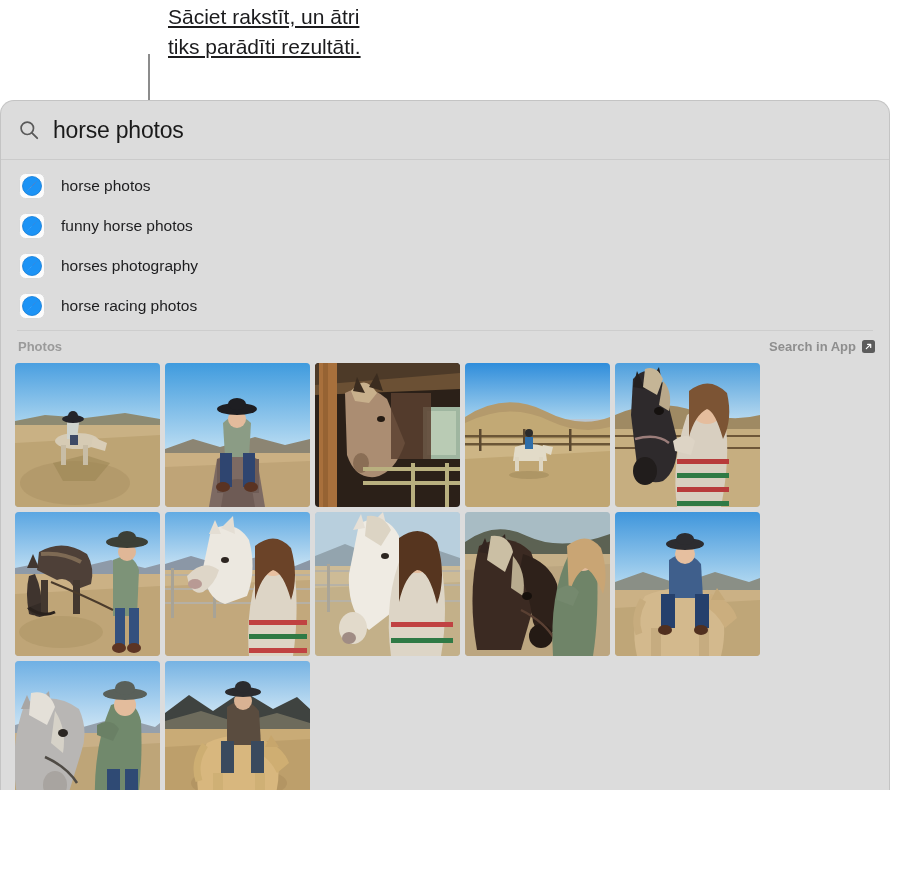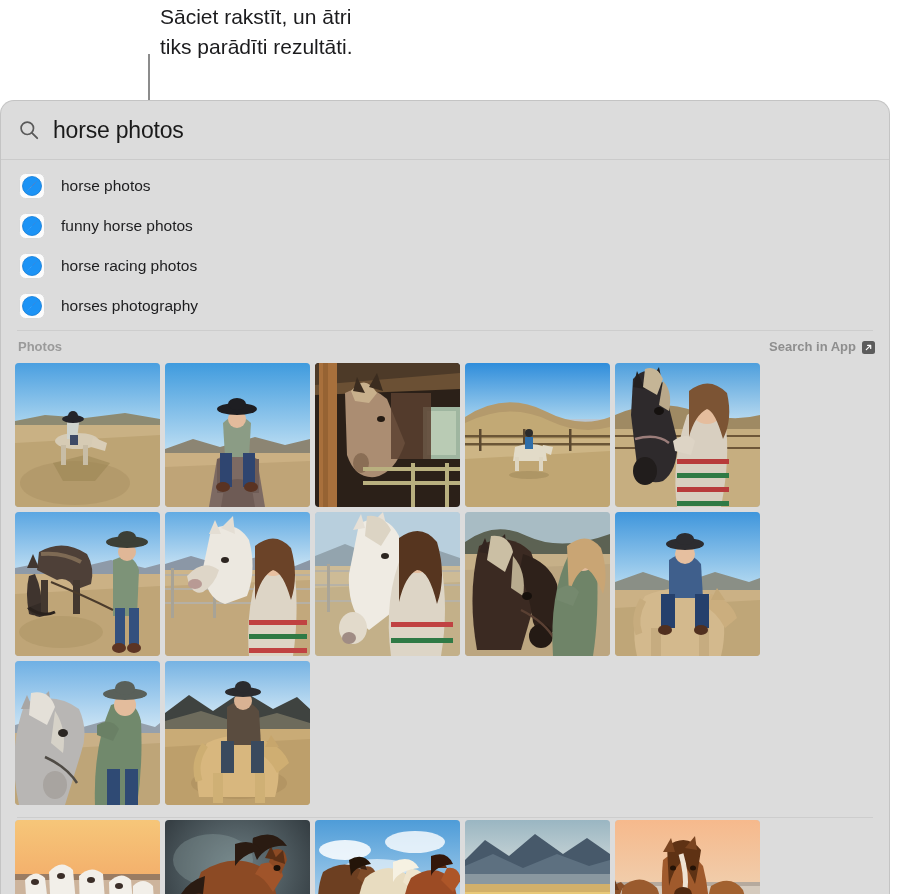--- a/index.html
+++ b/index.html
@@ -14,45 +14,46 @@
   #root {
     position: relative;
     width: 904px;
     height: 894px;
     background: #ffffff;
   }
 
   
   .callout-text {
     position: absolute;
-    left: 160px;
+    left: 168px;
     top: 2px;
     width: 300px;
     font-size: 21px;
     line-height: 30px;
     color: #1c1c1e;
     font-family: "Liberation Sans", sans-serif;
     white-space: pre-line;
+    text-decoration: underline;
   }
   .callout-line {
     position: absolute;
     left: 148px;
     top: 54px;
     width: 2px;
     height: 57px;
     background: #8c8c8c;
   }
 
   
   .panel {
     position: absolute;
     left: 0px;
     top: 100px;
     width: 890px;
-    height: 794px;
+    height: 690px;
     background: #dcdcdc;
     border-top-left-radius: 14px;
     border-top-right-radius: 14px;
     border-top: 1px solid #c4c4c4;
     border-left: 1px solid #c4c4c4;
     border-right: 1px solid #c4c4c4;
     box-sizing: border-box;
     overflow: hidden;
   }
 
@@ -124,21 +125,21 @@
     gap: 12px;
   }
   .section-title {
     font-size: 13px;
     font-weight: bold;
     color: #9a9a9a;
     font-family: "Liberation Sans", sans-serif;
   }
   .search-in-app {
     display: flex;
-    align-items: flex-end;
+    align-items: center;
     gap: 6px;
     font-size: 13px;
     font-weight: bold;
     color: #8e8e8e;
     font-family: "Liberation Sans", sans-serif;
     cursor: default;
   }
   .arrow-badge {
     width: 13px;
     height: 13px;
@@ -214,32 +215,32 @@
       </div>
 
       <div class="suggestion">
         <svg class="safari-icon" viewBox="0 0 26 26">
           <rect x="0.5" y="0.5" width="25" height="25" rx="6" fill="#fcfcfc" stroke="#dadada"></rect>
           <circle cx="13" cy="13" r="9.5" fill="#1c93f5"></circle>
           <circle cx="13" cy="13" r="9.5" fill="none" stroke="#0f7ad4" stroke-width="0.8"></circle>
           <polygon points="18.6,7.4 14.1,11.9 13,13" fill="#f04a32"></polygon>
           <polygon points="7.4,18.6 11.9,14.1 13,13" fill="#ffffff"></polygon>
         </svg>
-        <span class="suggestion-label">horse racing photos</span>
+        <span class="suggestion-label">horses photography</span>
       </div>
 
       <div class="suggestion">
         <svg class="safari-icon" viewBox="0 0 26 26">
           <rect x="0.5" y="0.5" width="25" height="25" rx="6" fill="#fcfcfc" stroke="#dadada"></rect>
           <circle cx="13" cy="13" r="9.5" fill="#1c93f5"></circle>
           <circle cx="13" cy="13" r="9.5" fill="none" stroke="#0f7ad4" stroke-width="0.8"></circle>
           <polygon points="18.6,7.4 14.1,11.9 13,13" fill="#f04a32"></polygon>
           <polygon points="7.4,18.6 11.9,14.1 13,13" fill="#ffffff"></polygon>
         </svg>
-        <span class="suggestion-label">horses photography</span>
+        <span class="suggestion-label">horse racing photos</span>
       </div>
 
     </div>
 
     <div class="section-rule"></div>
     <div class="section-head">
       <span class="section-title">Photos</span>
       <span class="search-in-app">
         <span>Search in App</span>
         <svg class="arrow-badge" viewBox="0 0 13 13">

